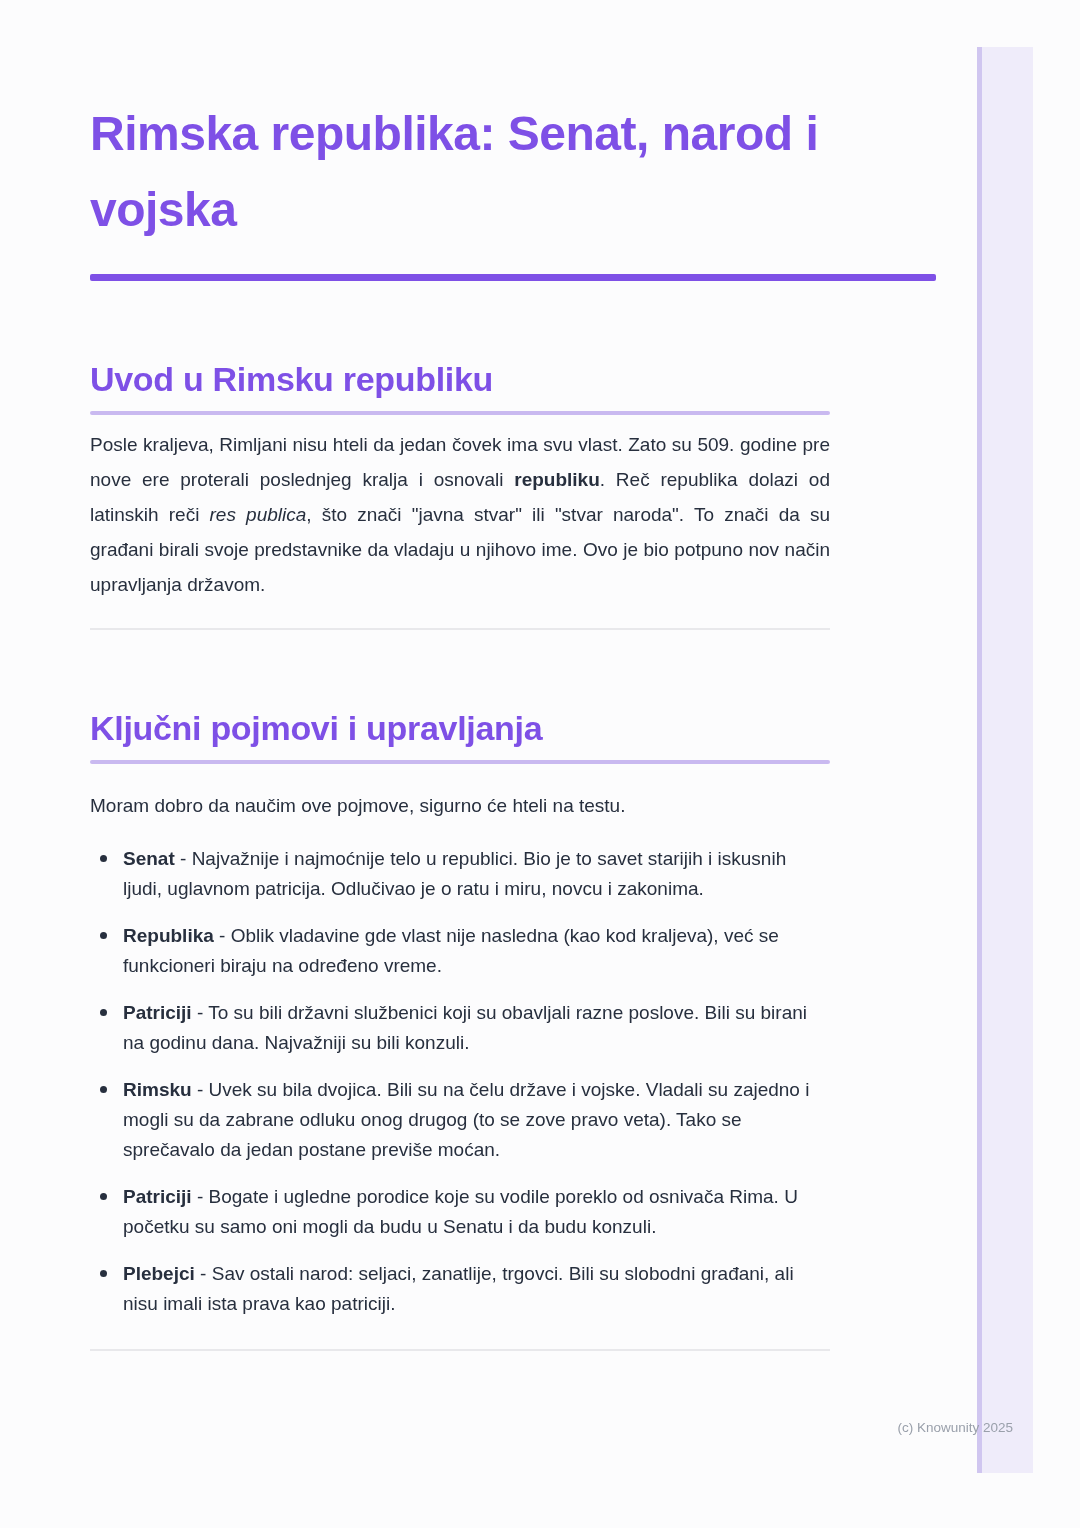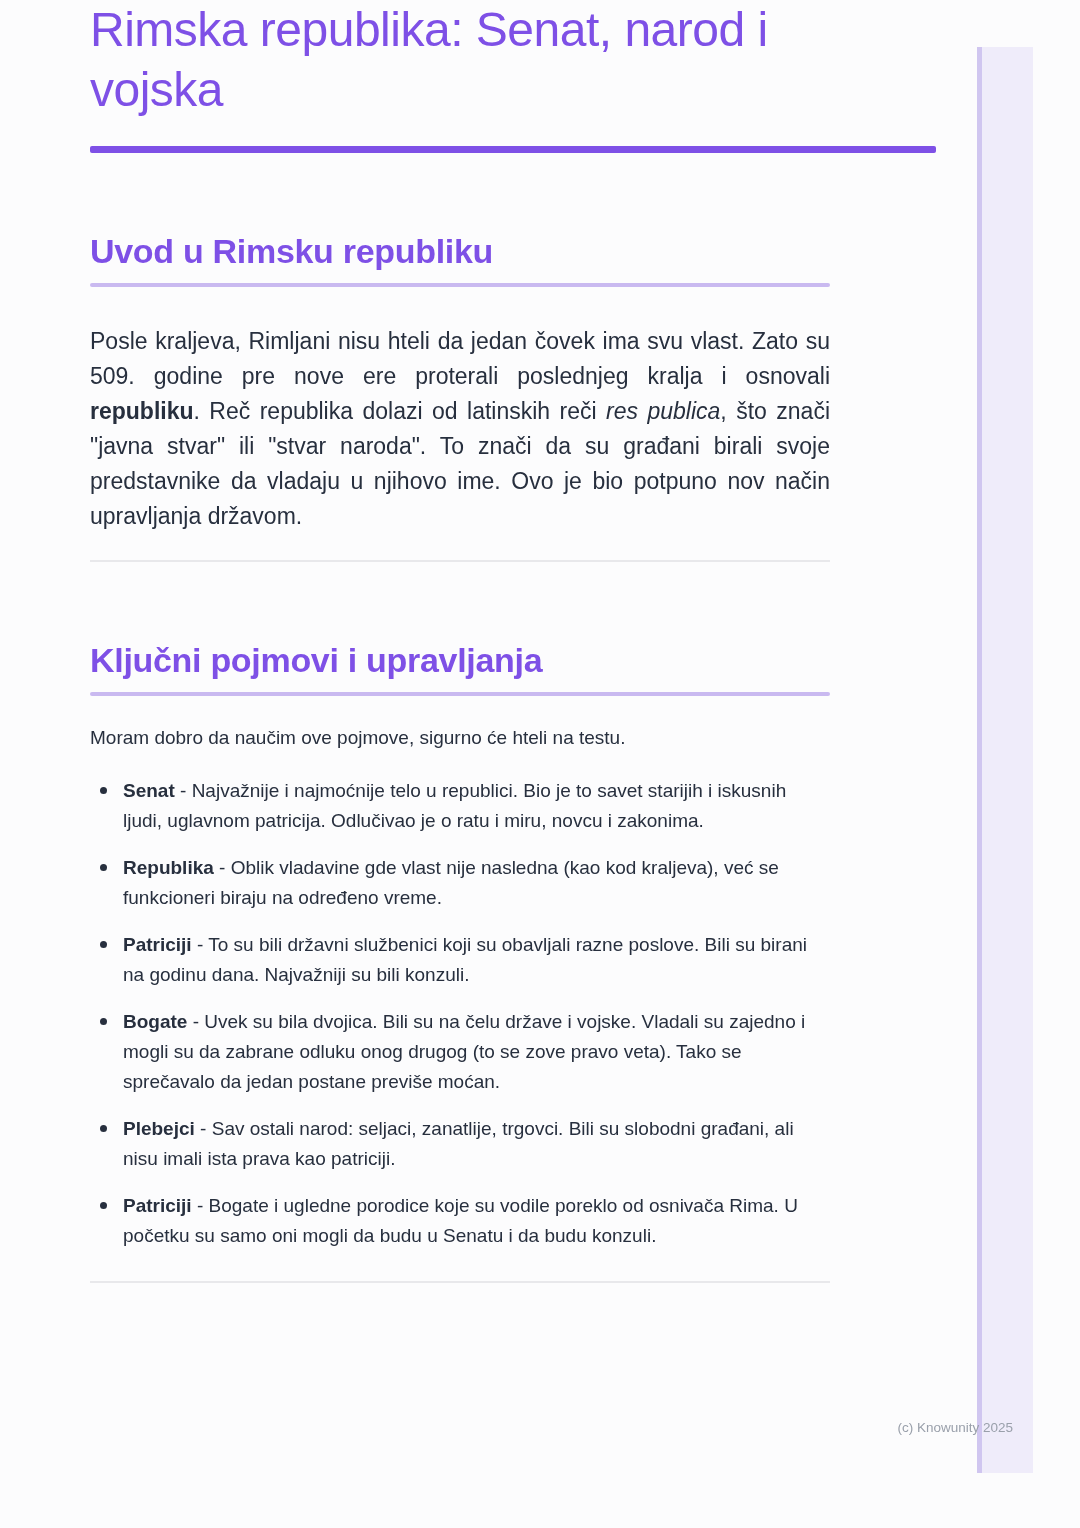--- a/index.html
+++ b/index.html
@@ -27,24 +27,25 @@
     width:56px; height:1426px;
     background:var(--rail-fill);
     border-left:5px solid var(--rail-edge);
   }
   .content{
     position:relative;
     margin-left:90px;
     width:846px;
   }
   h1.doc-title{
+    padding-top:96px;
     width:740px;
     font-size:48px;
-    line-height:60px;
-    font-weight:normal;
+    line-height:76px;
+    font-weight:bold;
     letter-spacing:-0.5px;
     color:var(--accent);
   }
   .title-rule{
     margin-top:26px;
     width:846px;
     height:7px;
     background:var(--accent);
     border-radius:2px;
   }
@@ -58,22 +59,22 @@
     color:var(--accent);
   }
   .heading-rule{
     margin-top:10px;
     width:740px;
     height:4px;
     background:var(--accent-light);
     border-radius:2px;
   }
   p.body-text{
-    margin-top:37px;
-    font-size:23px;
+    margin-top:12px;
+    font-size:19px;
     line-height:35px;
     text-align:justify;
     color:var(--text);
   }
   p.note-text{
     margin-top:24px;
     font-size:19px;
     line-height:35px;
     color:var(--text);
   }
@@ -135,22 +136,22 @@
   </section>
 
   <section>
     <h2 class="section-heading">Ključni pojmovi i upravljanja</h2>
     <div class="heading-rule"></div>
     <p class="note-text">Moram dobro da naučim ove pojmove, sigurno će hteli na testu.</p>
     <ul class="term-list" id="term-list">
         <li><span class="term">Senat</span> - Najvažnije i najmoćnije telo u republici. Bio je to savet starijih i iskusnih ljudi, uglavnom patricija. Odlučivao je o ratu i miru, novcu i zakonima.</li>
         <li><span class="term">Republika</span> - Oblik vladavine gde vlast nije nasledna (kao kod kraljeva), već se funkcioneri biraju na određeno vreme.</li>
         <li><span class="term">Patriciji</span> - To su bili državni službenici koji su obavljali razne poslove. Bili su birani na godinu dana. Najvažniji su bili konzuli.</li>
-        <li><span class="term">Bogate</span> - Uvek su bila dvojica. Bili su na čelu države i vojske. Vladali su zajedno i mogli su da zabrane odluku onog drugog (to se zove pravo veta). Tako se sprečavalo da jedan postane previše moćan.</li>
+        <li><span class="term">Rimsku</span> - Uvek su bila dvojica. Bili su na čelu države i vojske. Vladali su zajedno i mogli su da zabrane odluku onog drugog (to se zove pravo veta). Tako se sprečavalo da jedan postane previše moćan.</li>
+        <li><span class="term">Patriciji</span> - Bogate i ugledne porodice koje su vodile poreklo od osnivača Rima. U početku su samo oni mogli da budu u Senatu i da budu konzuli.</li>
         <li><span class="term">Plebejci</span> - Sav ostali narod: seljaci, zanatlije, trgovci. Bili su slobodni građani, ali nisu imali ista prava kao patriciji.</li>
-        <li><span class="term">Patriciji</span> - Bogate i ugledne porodice koje su vodile poreklo od osnivača Rima. U početku su samo oni mogli da budu u Senatu i da budu konzuli.</li>
       </ul>
     <div class="divider bottom"></div>
   </section>
 
 </main>
 
 <div class="footer-note">(c) Knowunity 2025</div>
 
 </body></html>

